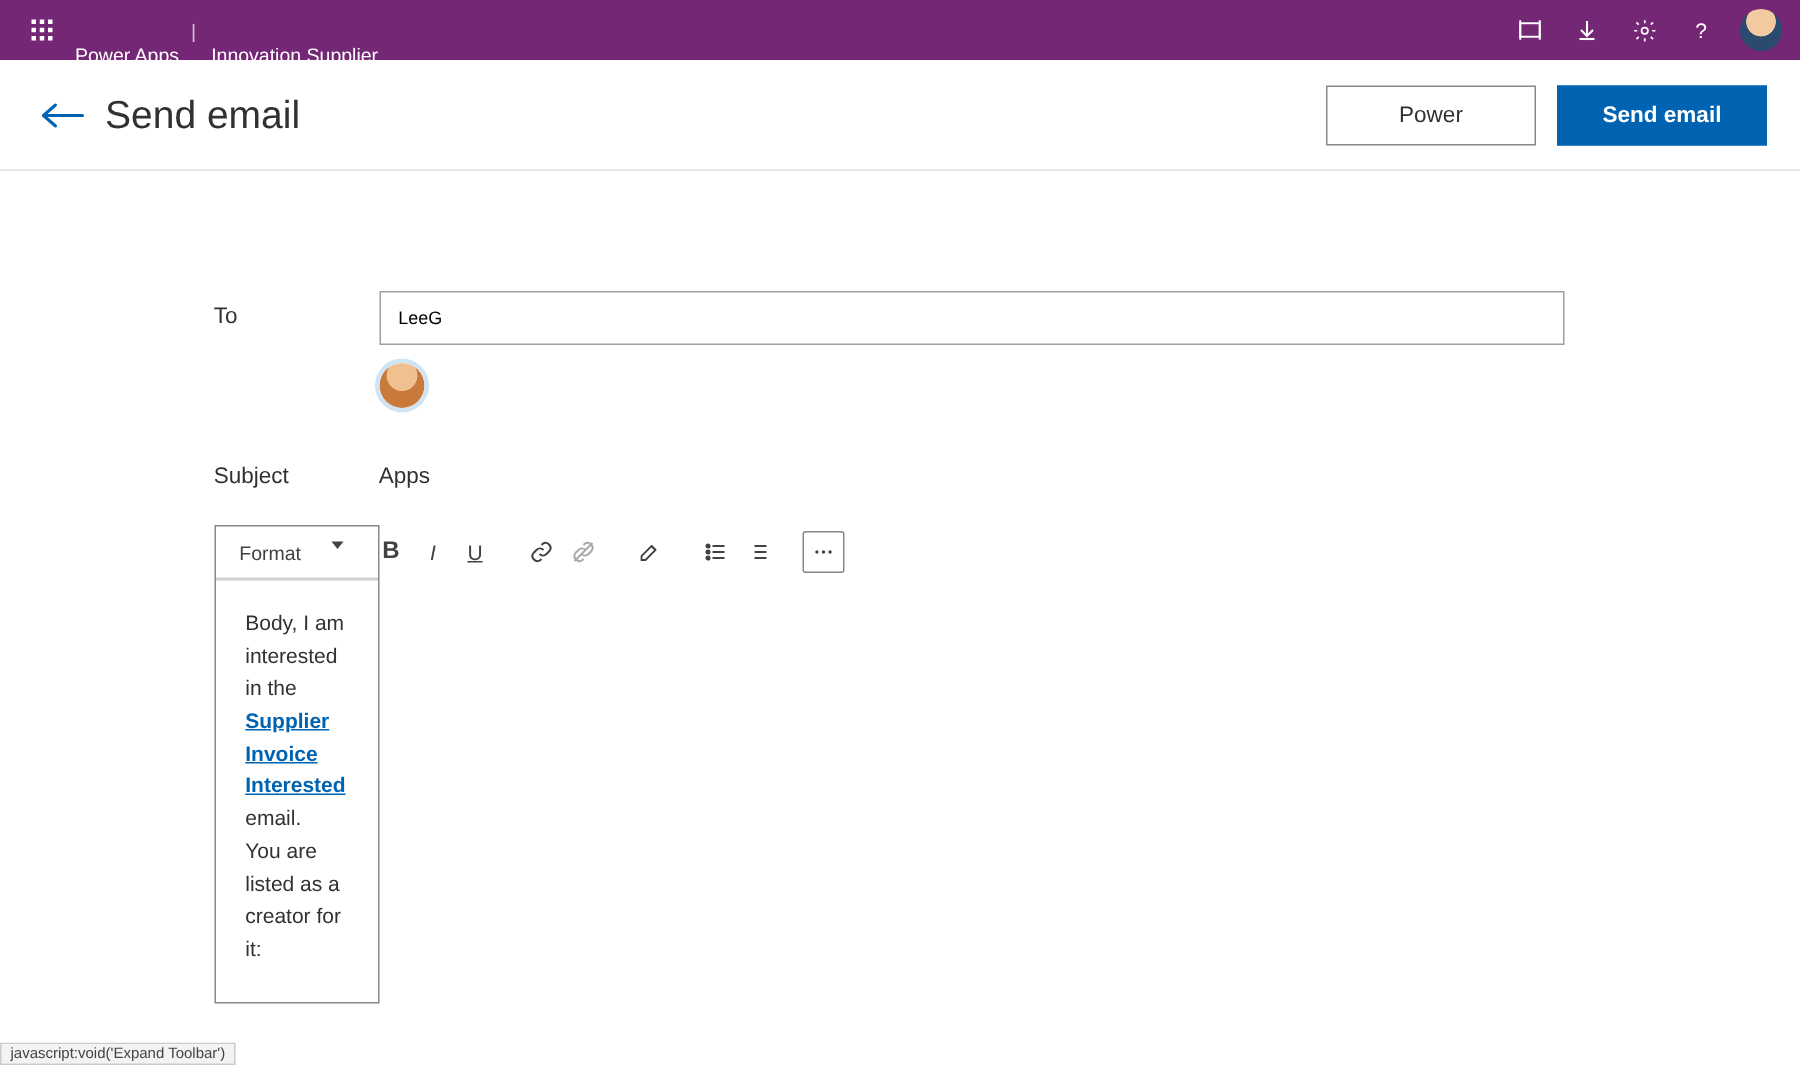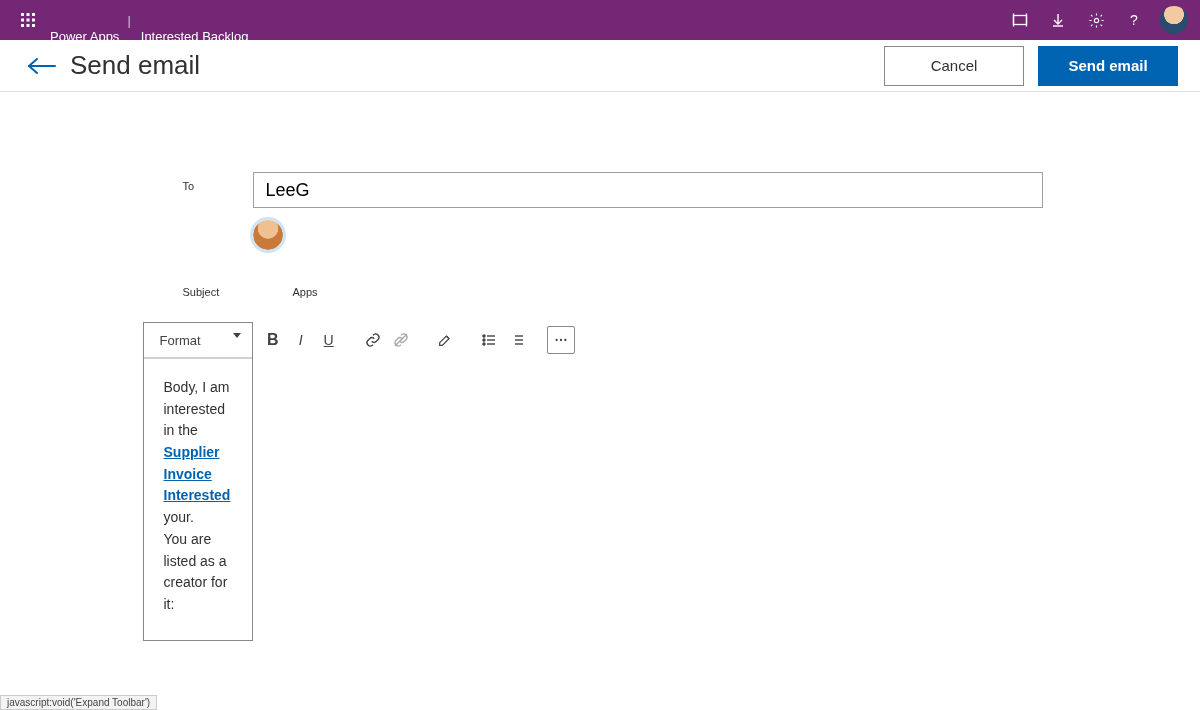--- a/index.html
+++ b/index.html
@@ -6,42 +6,42 @@
   html, body { width: 1200px; height: 710px; font-family: "Segoe UI", Arial, sans-serif; overflow: hidden; background: #fff; color: #323130; }
   
   .topbar { height: 40px; background: #742774; display: flex; align-items: center; color: #fff; padding: 0 8px; }
   .waffle { width: 40px; height: 40px; display: flex; align-items: center; justify-content: center; cursor: pointer; }
   .top-title { font-size: 13px; margin-left: 2px; margin-top: 32px; }
   .top-sep { margin: 0 8px; opacity: .7; }
   .top-right { margin-left: auto; display: flex; align-items: center; gap: 2px; }
   .top-ico { width: 36px; height: 40px; display: flex; align-items: center; justify-content: center; cursor: pointer; }
   .avatar-top { width: 28px; height: 28px; border-radius: 50%; background: radial-gradient(circle at 50% 30%, #f2c9a0 0 40%, #2a4a6e 42% 100%); margin-left: 6px; margin-right: 4px; }
   
-  .pagehead { height: 52px; border-bottom: 1px solid #e1dfdd; display: flex; align-items: center; padding: 0 22px; }
+  .pagehead { height: 74px; border-bottom: 1px solid #e1dfdd; display: flex; align-items: center; padding: 0 22px; }
   .back-arrow { width: 38px; height: 38px; display: flex; align-items: center; justify-content: center; color: #0063b1; cursor: pointer; }
   .page-title { font-size: 26px; font-weight: 400; margin-left: 10px; }
   .head-spacer { flex: 1; }
   .btn { height: 40px; padding: 0 24px; font-size: 15px; border: 1px solid; display: inline-flex; align-items: center; justify-content: center; cursor: pointer; }
   .btn-cancel { background: #fff; color: #323130; border-color: #8a8886; margin-right: 14px; min-width: 140px; }
   .btn-primary { background: #0063b1; color: #fff; border-color: #0063b1; font-weight: 600; min-width: 140px; }
   
   .form-wrap { padding-top: 80px; display: flex; justify-content: center; }
   .form-grid { width: 900px; display: grid; grid-template-columns: 110px 1fr; column-gap: 0; row-gap: 24px; align-items: start; margin-left: -15px; }
-  .label { font-size: 11px; padding-top: 8px; margin-left: 40px; }
-  .text-input { width: 100%; height: 36px; border: 1px solid #a19f9d; font-size: 18px; padding: 0 12px; outline: none; }
+  .label { font-size: 15px; padding-top: 8px; }
+  .text-input { width: 100%; height: 36px; border: 1px solid #a19f9d; font-size: 12px; padding: 0 12px; outline: none; }
   .chip-row { margin-top: 12px; }
   .chip { width: 30px; height: 30px; border-radius: 50%; background: radial-gradient(circle at 50% 28%, #f0c090 0 38%, #c97a3a 40% 100%); outline: 3px solid #cfe4f5; display: inline-block; }
   
   .editor { border: 1.5px solid #8a8886; width: 100%; }
   .toolbar { height: 36px; display: flex; align-items: center; padding: 0 10px; border-bottom: 2px solid #d0d0d0; gap: 0; }
   .tb-group { display: flex; align-items: center; height: 100%; padding: 0 8px; }
   .tb-sep { width: 1px; height: 22px; background: #c8c6c4; }
   .tb-btn { min-width: 28px; height: 28px; display: flex; align-items: center; justify-content: center; font-size: 14px; color: #424242; cursor: pointer; border-radius: 2px; }
   .tb-btn.boxed { border: 1px solid #8a8886; }
-  .tb-format { font-size: 13px; color: #424242; display: flex; align-items: flex-start; gap: 32px; padding: 0 10px 0 6px; cursor: pointer; }
+  .tb-format { font-size: 13px; color: #424242; display: flex; align-items: flex-start; gap: 20px; padding: 0 10px 0 6px; cursor: pointer; }
   .caret { width: 0; height: 0; border-left: 4px solid transparent; border-right: 4px solid transparent; border-top: 5px solid #424242; }
   .editor-body { min-height: 170px; padding: 18px 20px 24px; font-size: 14px; line-height: 1.55; }
   .editor-body a { color: #0063b1; font-weight: 600; text-decoration: underline; }
   .editor-body ul { margin: 12px 0 0 38px; }
   .editor-body li b { font-weight: 700; }
   
   .status { position: fixed; left: 0; bottom: 0; font-size: 10px; color: #444; border: 1px solid #ccc; background: #f3f3f3; padding: 1px 6px; }
   svg { display: block; }
 </style>
 </head>
@@ -58,21 +58,21 @@
           <rect x="6.5" y="6.5" width="3" height="3"></rect>
           <rect x="12" y="6.5" width="3" height="3"></rect>
           <rect x="1" y="12" width="3" height="3"></rect>
           <rect x="6.5" y="12" width="3" height="3"></rect>
           <rect x="12" y="12" width="3" height="3"></rect>
         </g>
       </svg>
   </div>
   <span class="top-title">Power Apps</span>
   <span class="top-title top-sep">|</span>
-  <span class="top-title">Interested Backlog</span>
+  <span class="top-title">Innovation Supplier</span>
   <div class="top-right">
     <div class="top-ico">
       <svg width="18" height="18" viewBox="0 0 18 18" stroke="#fff" stroke-width="1.3" fill="none">
           <rect x="2.5" y="4.5" width="13" height="9"></rect>
           <line x1="2.5" y1="2.5" x2="2.5" y2="15.5"></line>
           <line x1="15.5" y1="2.5" x2="15.5" y2="15.5"></line>
         </svg>
     </div>
     <div class="top-ico">
       <svg width="16" height="16" viewBox="0 0 16 16" stroke="#fff" stroke-width="1.4" fill="none">
@@ -98,21 +98,21 @@
 
 <div class="pagehead">
   <div class="back-arrow">
     <svg width="32" height="20" viewBox="0 0 32 20" stroke="#0063b1" stroke-width="2" fill="none" stroke-linecap="round" stroke-linejoin="round">
         <line x1="4" y1="10" x2="30" y2="10"></line>
         <polyline points="12,3 4,10 12,17"></polyline>
       </svg>
   </div>
   <div class="page-title">Send email</div>
   <div class="head-spacer"></div>
-  <button class="btn btn-cancel">Cancel</button>
+  <button class="btn btn-cancel">Power</button>
   <button class="btn btn-primary">Send email</button>
 </div>
 
 <div class="form-wrap">
   <div class="form-grid">
     <div class="label">To</div>
     <div>
       <input class="text-input" value="LeeG" style="">
       <div class="chip-row">
         <span class="chip"></span>
@@ -185,21 +185,21 @@
             <svg width="14" height="14" viewBox="0 0 16 16" fill="#424242">
                 <circle cx="3" cy="8" r="1.3"></circle>
                 <circle cx="8" cy="8" r="1.3"></circle>
                 <circle cx="13" cy="8" r="1.3"></circle>
               </svg>
           </div>
         </div>
       </div>
       <div class="editor-body">
         <div>
-          <span>Body, I am interested in the </span><a href="#">Supplier Invoice Interested</a><span> your.</span>
+          <span>Body, I am interested in the </span><a href="#">Supplier Invoice Interested</a><span> email.</span>
         </div>
         <div>You are listed as a creator for it:</div>
       </div>
     </div>
   </div>
 </div>
 
 <div class="status">javascript:void('Expand Toolbar')</div>
 
 </body></html>

